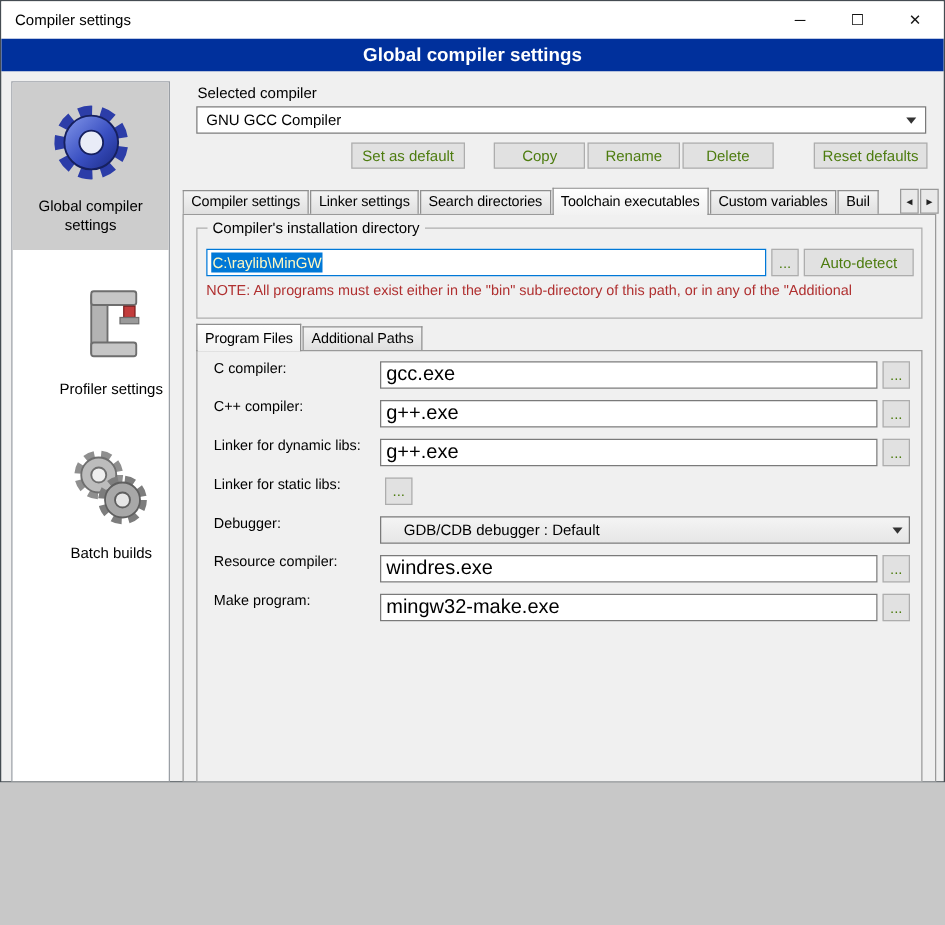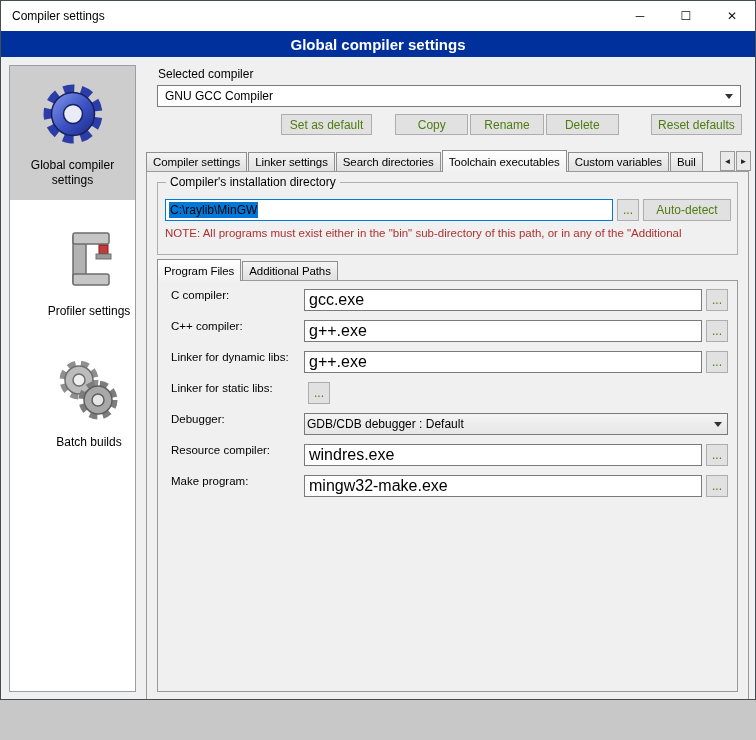--- a/index.html
+++ b/index.html
@@ -1,20 +1,20 @@
 <!DOCTYPE html>
 <html><head>
 <meta charset="utf-8">
 <style>
   * { box-sizing: border-box; margin: 0; padding: 0; }
   html, body { margin: 0; padding: 0; }
   body { font-family: "Liberation Sans", sans-serif; background: #c8c8c8; }
 
   .window {
-    position: relative; width: 756px; height: 700px;
+    position: relative; width: 756px; height: 626px;
     background: #f0f0f0; border: 1px solid #454c52; overflow: hidden;
     font-size: 12px; color: #000;
   }
 
   
   .titlebar { position: absolute; left: 0; top: 0; width: 100%; height: 30px; background: #fff; display: flex; align-items: center; }
   .titlebar .title { padding-left: 11px; font-size: 12px; }
   .win-controls { margin-left: auto; display: flex; height: 100%; }
   .win-btn { width: 46px; height: 100%; display: flex; align-items: center; justify-content: center; font-size: 12px; color: #111; cursor: default; }
 
@@ -52,34 +52,34 @@
   .tab-scroll { position: absolute; left: 719px; top: 150px; display: flex; gap: 1px; z-index: 4; }
   .tsbtn { width: 15px; height: 20px; background: #e9e9e9; border: 1px solid #9a9a9a; font-size: 8px; display: flex; align-items: center; justify-content: center; color: #222; cursor: default; }
 
   
   .panel { position: absolute; left: 145px; top: 170px; width: 603px; height: 531px; border: 1px solid #9a9a9a; background: #f0f0f0; z-index: 1; }
 
   .group { position: absolute; left: 10px; top: 10px; width: 581px; height: 73px; border: 1px solid #aeaeae; }
   .group-title { position: absolute; left: 8px; top: -8px; background: #f0f0f0; padding: 0 4px; }
   .dir-row { position: absolute; left: 7px; top: 16px; right: 6px; height: 22px; display: flex; align-items: center; }
   .dir-input { flex: 1; height: 22px; border: 1px solid #0078d7; background: #fff; display: flex; align-items: center; padding: 0 3px; overflow: hidden; white-space: nowrap; }
-  .dir-input .selected-text { background: #0078d7; color: #000000; padding: 1px 1px; }
+  .dir-input .selected-text { background: #0078d7; color: #fef9c3; padding: 1px 1px; }
   .dir-browse { width: 22px; height: 22px; margin-left: 4px; flex: none; }
   .dir-auto { width: 88px; height: 22px; margin-left: 4px; flex: none; }
   .note { position: absolute; left: 7px; top: 44px; right: 2px; color: #b03030; font-size: 11.5px; white-space: nowrap; overflow: hidden; }
 
   
   .subtabs { position: absolute; left: 10px; top: 87px; height: 22px; display: flex; align-items: flex-end; z-index: 3; }
   .subpanel { position: absolute; left: 10px; top: 108px; width: 581px; height: 412px; border: 1px solid #9a9a9a; background: #f0f0f0; }
 
   .frow { position: absolute; left: 13px; right: 9px; height: 22px; display: flex; align-items: flex-start; }
   .flabel { width: 133px; flex: none; font-size: 11.5px; white-space: nowrap; overflow: hidden; }
   .ftext { flex: 1; height: 22px; border: 1px solid #7a7a7a; background: #fff; font-family: "Liberation Sans", sans-serif; font-size: 16px; padding: 0 4px; color: #000; }
   .fbrowse { width: 22px; height: 22px; margin-left: 4px; flex: none; }
-  .fcombo { flex: 1; height: 22px; border: 1px solid #7a7a7a; background: linear-gradient(#f4f4f4, #e6e6e6); display: flex; align-items: center; padding-left: 2px; }
+  .fcombo { flex: 1; height: 22px; border: 1px solid #7a7a7a; background: linear-gradient(#f4f4f4, #e6e6e6); display: flex; align-items: center; padding-left: 18px; }
   .fcombo .cval { flex: 1; overflow: hidden; white-space: nowrap; }
   .fcombo .combo-btn { width: 18px; height: 100%; display: flex; align-items: center; justify-content: center; flex: none; }
 
   
   .footer-btn { position: absolute; width: 68px; height: 22px; }
   .ok { left: 588px; top: 708px; }
   .cancel { left: 672px; top: 708px; }
 </style>
 </head>
 <body>

